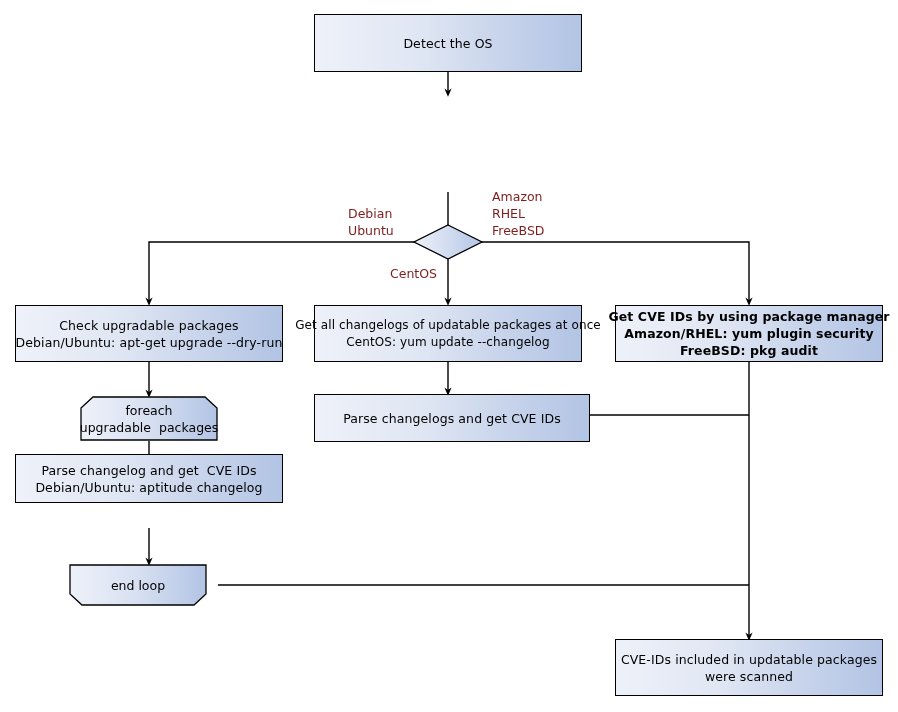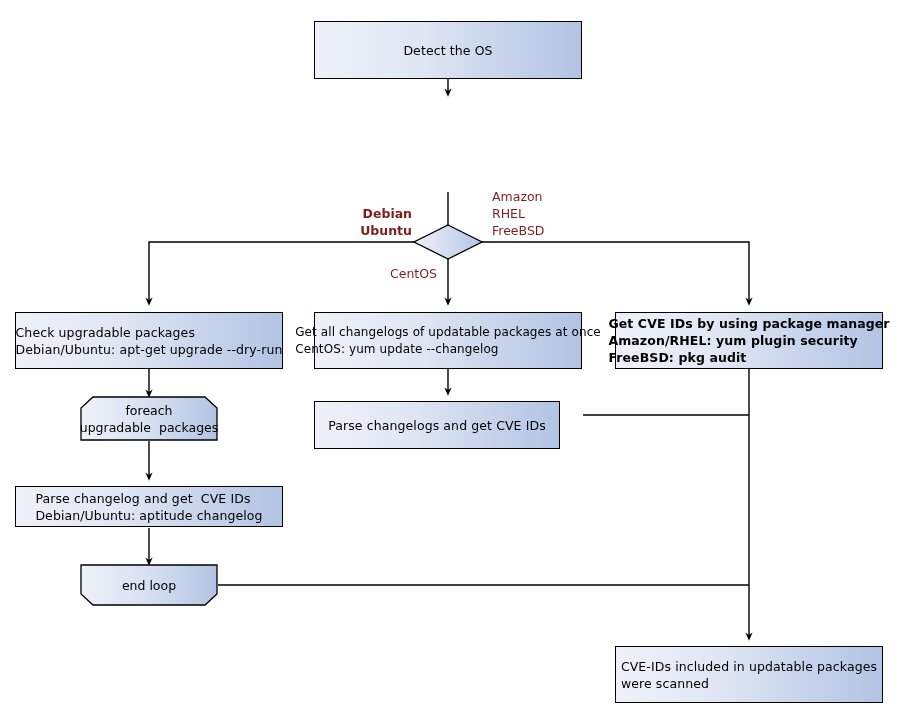--- a/index.html
+++ b/index.html
@@ -26,27 +26,26 @@
     width: 898px;
     height: 712px;
     pointer-events: none;
   }
   .node {
     position: absolute;
     box-sizing: border-box;
     display: flex;
     align-items: center;
     justify-content: center;
-    text-align: left;
+    text-align: center;
     color: #000000;
     font-size: 12.5px;
     line-height: 17px;
     white-space: pre;
     letter-spacing: 0.1px;
-    margin-top: 7px;
   }
   .box {
     border: 1.3px solid #000000;
     background: linear-gradient(to right, #eef1f9 0%, #dfe6f3 40%, #c4d1ea 75%, #b2c4e4 100%);
   }
   .diamond-wrap {
     position: absolute;
   }
   .loop-start, .loop-end {
     position: absolute;
@@ -123,21 +122,21 @@
       <defs>
         <linearGradient id="dgrad" x1="0" y1="0" x2="1" y2="0">
           <stop offset="0%" stop-color="#eef1f9"></stop>
           <stop offset="60%" stop-color="#ccd8ee"></stop>
           <stop offset="100%" stop-color="#b2c4e4"></stop>
         </linearGradient>
       </defs>
     </svg>
   </div>
 
-  <div class="edge-label" style="left:348px; top:205px; width:64px; text-align:right;font-weight:bold;">Debian
+  <div class="edge-label" style="left:348px; top:205px; width:64px; text-align:left;">Debian
 Ubuntu</div>
 
   <div class="edge-label" style="left:492px; top:188px; width:76px; text-align:left;">Amazon
 RHEL
 FreeBSD</div>
 
   <div class="edge-label" style="left:381px; top:265px; width:56px; text-align:right;">CentOS</div>
 
   <div class="node box" style="left:15px; top:305px; width:268px; height:57px;">
     <span>Check upgradable packages
@@ -163,30 +162,30 @@
           <stop offset="50%" stop-color="#d7e0f1"></stop>
           <stop offset="100%" stop-color="#b2c4e4"></stop>
         </linearGradient>
       </defs>
       <path d="M1,44 L1,12 L13,1 L125,1 L137,12 L137,44 Z" fill="url(#lgrad1)" stroke="#000000" stroke-width="1.3"></path>
     </svg>
     <div class="loop-label">foreach
 upgradable  packages</div>
   </div>
 
-  <div class="node box" style="left:314px; top:394px; width:246px; height:48px;">
+  <div class="node box" style="left:314px; top:394px; width:276px; height:48px;">
     <span>Parse changelogs and get CVE IDs</span>
   </div>
 
-  <div class="node box" style="left:15px; top:479px; width:268px; height:41px;">
+  <div class="node box" style="left:15px; top:454px; width:268px; height:49px;">
     <span>Parse changelog and get  CVE IDs
 Debian/Ubuntu: aptitude changelog</span>
   </div>
 
-  <div class="loop-end" style="left:80px; top:564px; width:138px; height:42px;">
+  <div class="loop-end" style="left:69px; top:564px; width:138px; height:42px;">
     <svg width="138" height="42" viewBox="0 0 138 42">
       <defs>
         <linearGradient id="lgrad2" x1="0" y1="0" x2="1" y2="0">
           <stop offset="0%" stop-color="#eef1f9"></stop>
           <stop offset="50%" stop-color="#d7e0f1"></stop>
           <stop offset="100%" stop-color="#b2c4e4"></stop>
         </linearGradient>
       </defs>
       <path d="M1,1 L137,1 L137,30 L125,41 L13,41 L1,30 Z" fill="url(#lgrad2)" stroke="#000000" stroke-width="1.3"></path>
     </svg>

